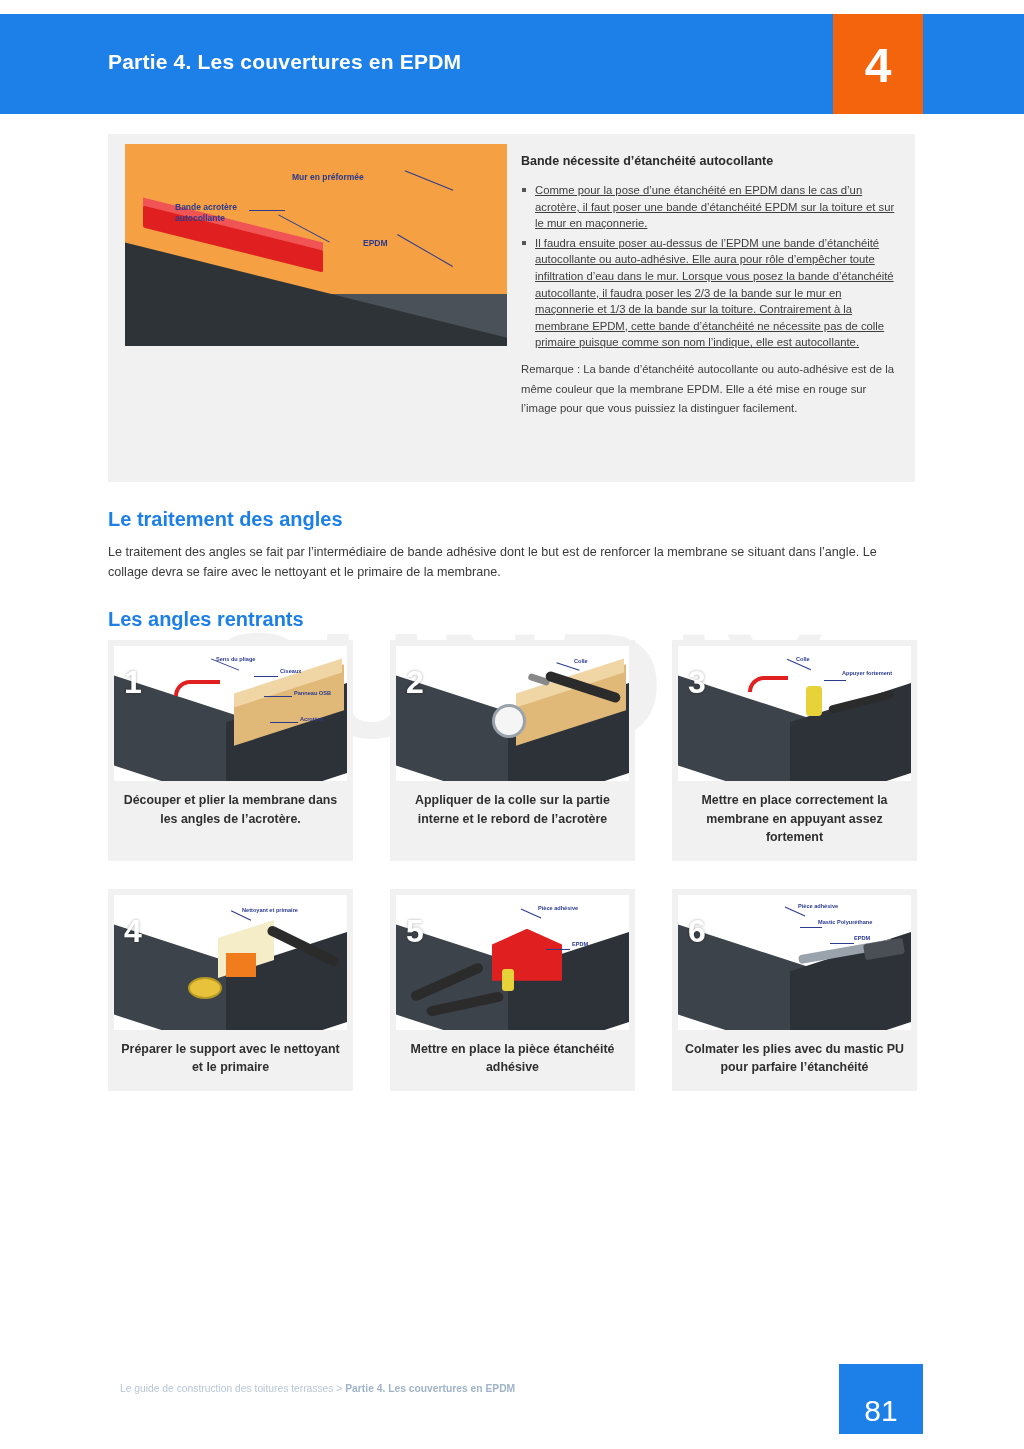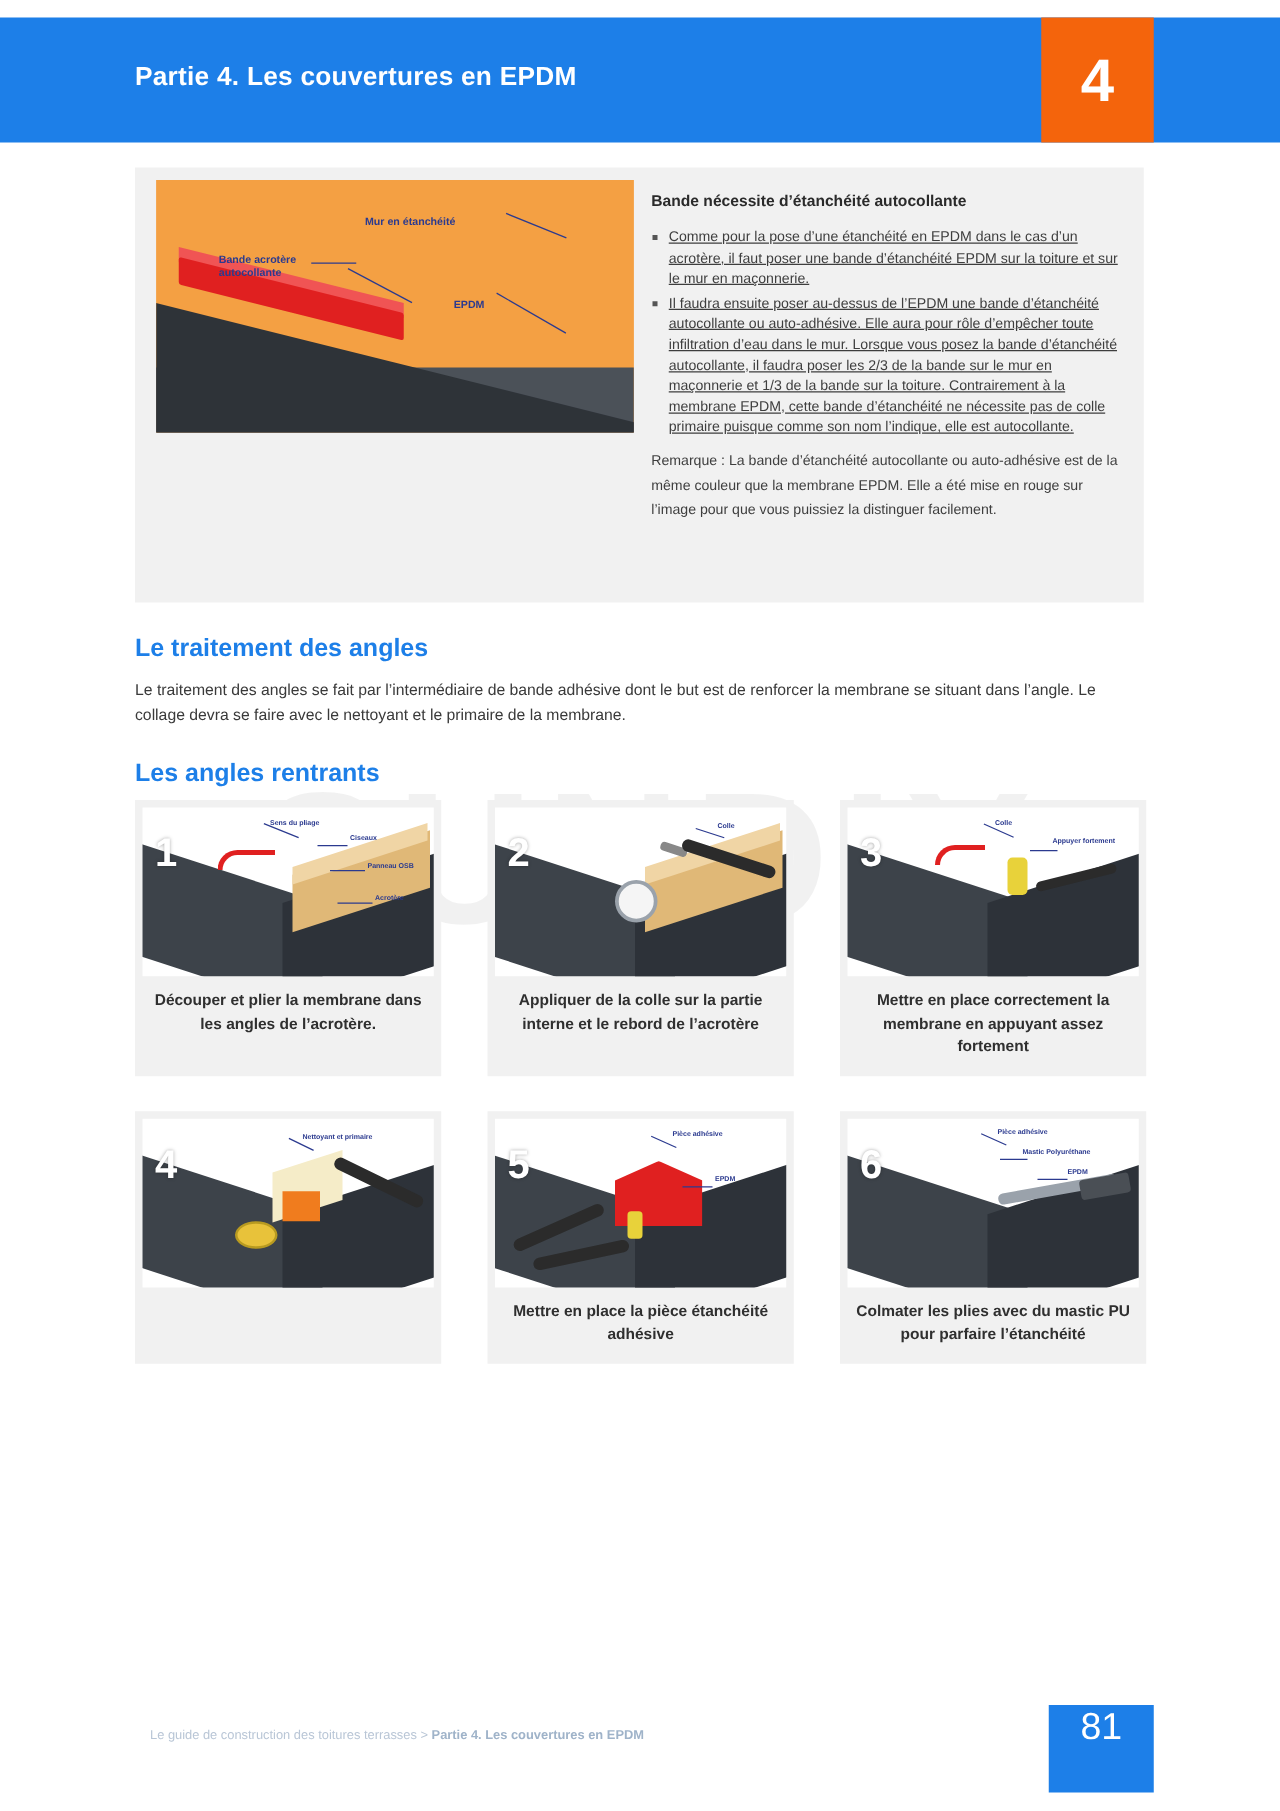--- a/index.html
+++ b/index.html
@@ -337,21 +337,21 @@
   }
   .footer b { color: #9fb3c9; }
   .page-box {
     position: absolute;
     right: 101px; top: 1364px;
     width: 84px; height: 70px;
     background: #1d7fe8;
   }
   .page-num {
     position: absolute;
-    width: 100%; top: 1px;
+    width: 100%; top: 30px;
     text-align: center;
     font-size: 30px;
     color: #ffffff;
   }
 </style>
 </head>
 <body>
 
 <div class="header">
   <div class="header-title">Partie 4. Les couvertures en EPDM</div>
@@ -362,21 +362,21 @@
 
 <div class="panel">
 
   <div class="panel-figure">
     <div class="fig-sky"></div>
     <div class="fig-roof2"></div>
     <div class="fig-roof"></div>
     <div class="fig-band-top"></div>
     <div class="fig-band"></div>
 
-    <div class="fig-label" style="left:167px; top:28px;">Mur en étanchéité</div>
+    <div class="fig-label" style="left:167px; top:28px;">Mur en préformée</div>
     <div class="fig-leader" style="left:278px; top:36px; width:52px; transform:rotate(22deg);"></div>
 
     <div class="fig-label" style="left:50px; top:58px; width:86px;">Bande acrotère autocollante</div>
     <div class="fig-leader" style="left:124px; top:66px; width:36px;"></div>
     <div class="fig-leader" style="left:150px; top:84px; width:58px; transform:rotate(28deg);"></div>
 
     <div class="fig-label" style="left:238px; top:94px;">EPDM</div>
     <div class="fig-leader" style="left:268px; top:106px; width:64px; transform:rotate(30deg);"></div>
   </div>
 
@@ -461,20 +461,21 @@
         <div class="art wedge-left"></div>
         <div class="art wedge-right"></div>
         <div class="art primer-patch"></div>
         <div class="art orange-block"></div>
         <div class="art disc"></div>
         <div class="art tube" style="left:150px; top:46px; transform:rotate(26deg);"></div>
         <div class="step-num">4</div>
         <div class="art-label" style="left:128px; top:12px;">Nettoyant et primaire</div>
         <div class="art-line" style="left:116px; top:20px; width:22px; transform:rotate(26deg);"></div>
       </div>
+      <div class="step-caption">Préparer le support avec le nettoyant et le primaire</div>
     </div>
 
     <div class="step">
       <div class="step-fig">
         <div class="art wedge-left"></div>
         <div class="art wedge-right"></div>
         <div class="art red-piece"></div>
         <div class="art yellow-tab"></div>
         <div class="art tube" style="left:12px; top:82px; transform:rotate(-24deg);"></div>
         <div class="art tube" style="left:30px; top:104px; transform:rotate(-12deg);"></div>

